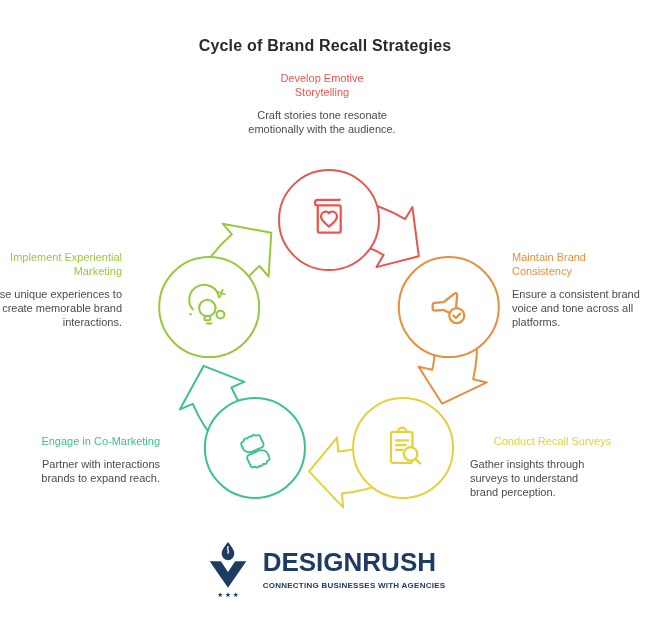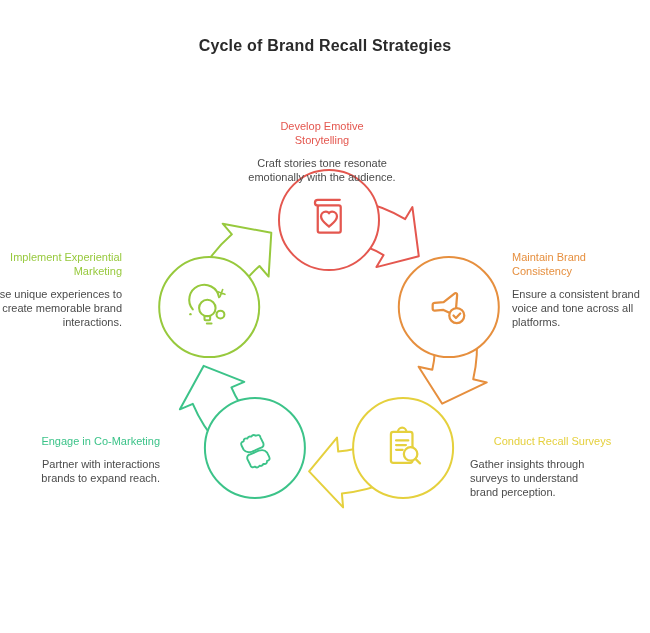--- a/index.html
+++ b/index.html
@@ -14,21 +14,21 @@
     letter-spacing:.2px;
   }
 
   #cycle-svg { position:absolute; left:0; top:0; width:650px; height:633px; }
 
   .node-text { position:absolute; font-size:11px; line-height:14px; color:#4b4b4b; }
   .node-label { font-size:11px; line-height:14px; margin-bottom:9px; font-weight:400; }
   .node-desc  { color:#4b4b4b; }
 
   .pos-top   { left:232px; top:71px;  width:180px; text-align:center; }
-  .pos-top .node-label { max-width:120px; margin-left:auto; margin-right:auto;margin-top:48px; }
+  .pos-top .node-label { max-width:120px; margin-left:auto; margin-right:auto; }
   .pos-top .node-desc  { max-width:150px; margin-left:auto; margin-right:auto; }
 
   .pos-right { left:512px; top:250px; width:150px; text-align:left; }
   .pos-right .node-label { max-width:100px; }
   .pos-right .node-desc  { max-width:140px; }
 
   .pos-bottom-right { left:470px; top:434px; width:165px; text-align:left; }
   .pos-bottom-right .node-desc { max-width:125px; }
 
   .pos-bottom-left { right:472px; top:434px; width:170px; text-align:right; }
@@ -132,14 +132,26 @@
   <div class="node-text pos-bottom-left">
     <div class="node-label" style="color: rgb(60, 195, 137);">Engage in Co-Marketing</div>
     <div class="node-desc">Partner with interactions brands to expand reach.</div>
   </div>
 
   <div class="node-text pos-left">
     <div class="node-label" style="color: rgb(151, 201, 61);">Implement Experiential Marketing</div>
     <div class="node-desc">Use unique experiences to create memorable brand interactions.</div>
   </div>
 
+  <div class="footer">
+    <svg width="46" height="57" viewBox="0 0 44 56" aria-hidden="true">
+      <path d="M22,1 C18.2,6.2 15.8,8.8 15.8,12.6 a6.2,6.2 0 0 0 12.4,0 C28.2,8.8 25.8,6.2 22,1 Z" fill="#1d3b63"></path>
+      <path d="M22,5.5 c-1.6,2.6 1.6,3.6 0,6.4" fill="none" stroke="#fff" stroke-width="1.3" stroke-linecap="round"></path>
+      <path d="M4,20 h11 l7,10.5 L29,20 h11 L22,46 Z" fill="#1d3b63"></path>
+      <text x="22" y="55" text-anchor="middle" font-size="6.5" fill="#1d3b63">★ ★ ★</text>
+    </svg>
+    <div class="logo-text">
+      <div class="brand">DESIGNRUSH</div>
+      <div class="tagline">CONNECTING BUSINESSES WITH AGENCIES</div>
+    </div>
+  </div>
 
 </div>
 
 </body></html>

